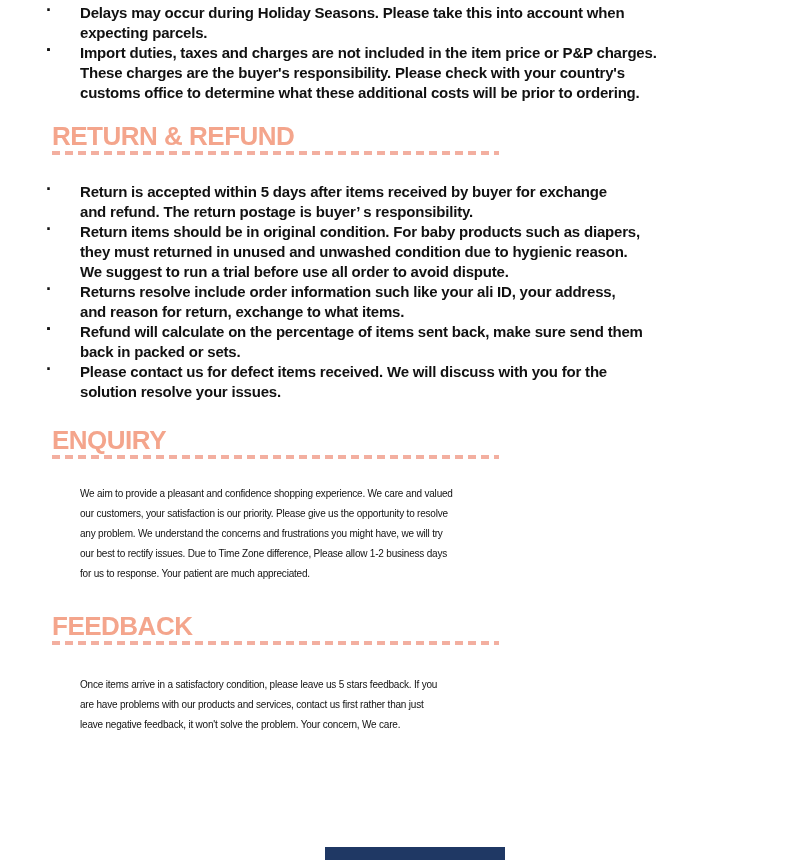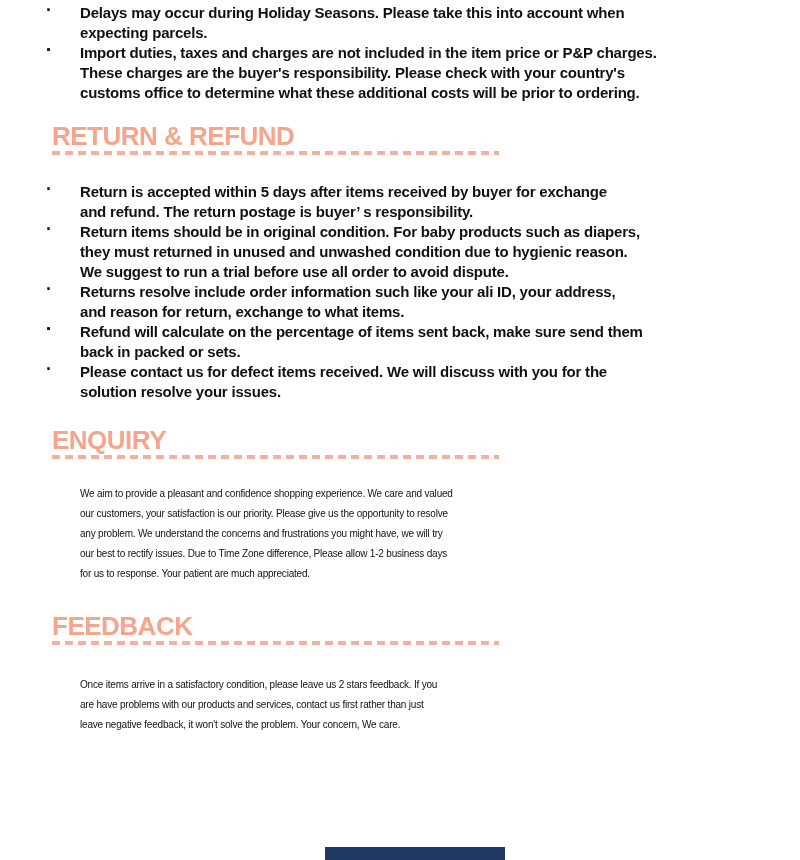--- a/index.html
+++ b/index.html
@@ -138,19 +138,19 @@
 
   <p class="para" id="enquiry-para">We aim to provide a pleasant and confidence shopping experience. We care and valued
 our customers, your satisfaction is our priority. Please give us the opportunity to resolve
 any problem. We understand the concerns and frustrations you might have, we will try
 our best to rectify issues. Due to Time Zone difference, Please allow 1-2 business days
 for us to response. Your patient are much appreciated.</p>
 
   <h2 class="section-title" id="feedback-title">FEEDBACK</h2>
   <div class="dash-line"></div>
 
-  <p class="para" id="feedback-para">Once items arrive in a satisfactory condition, please leave us 2 stars feedback. If you
+  <p class="para" id="feedback-para">Once items arrive in a satisfactory condition, please leave us 5 stars feedback. If you
 are have problems with our products and services, contact us first rather than just
 leave negative feedback, it won't solve the problem. Your concern, We care.</p>
 
   <div class="footer-bar"></div>
 
 </div>
 
 </body></html>

